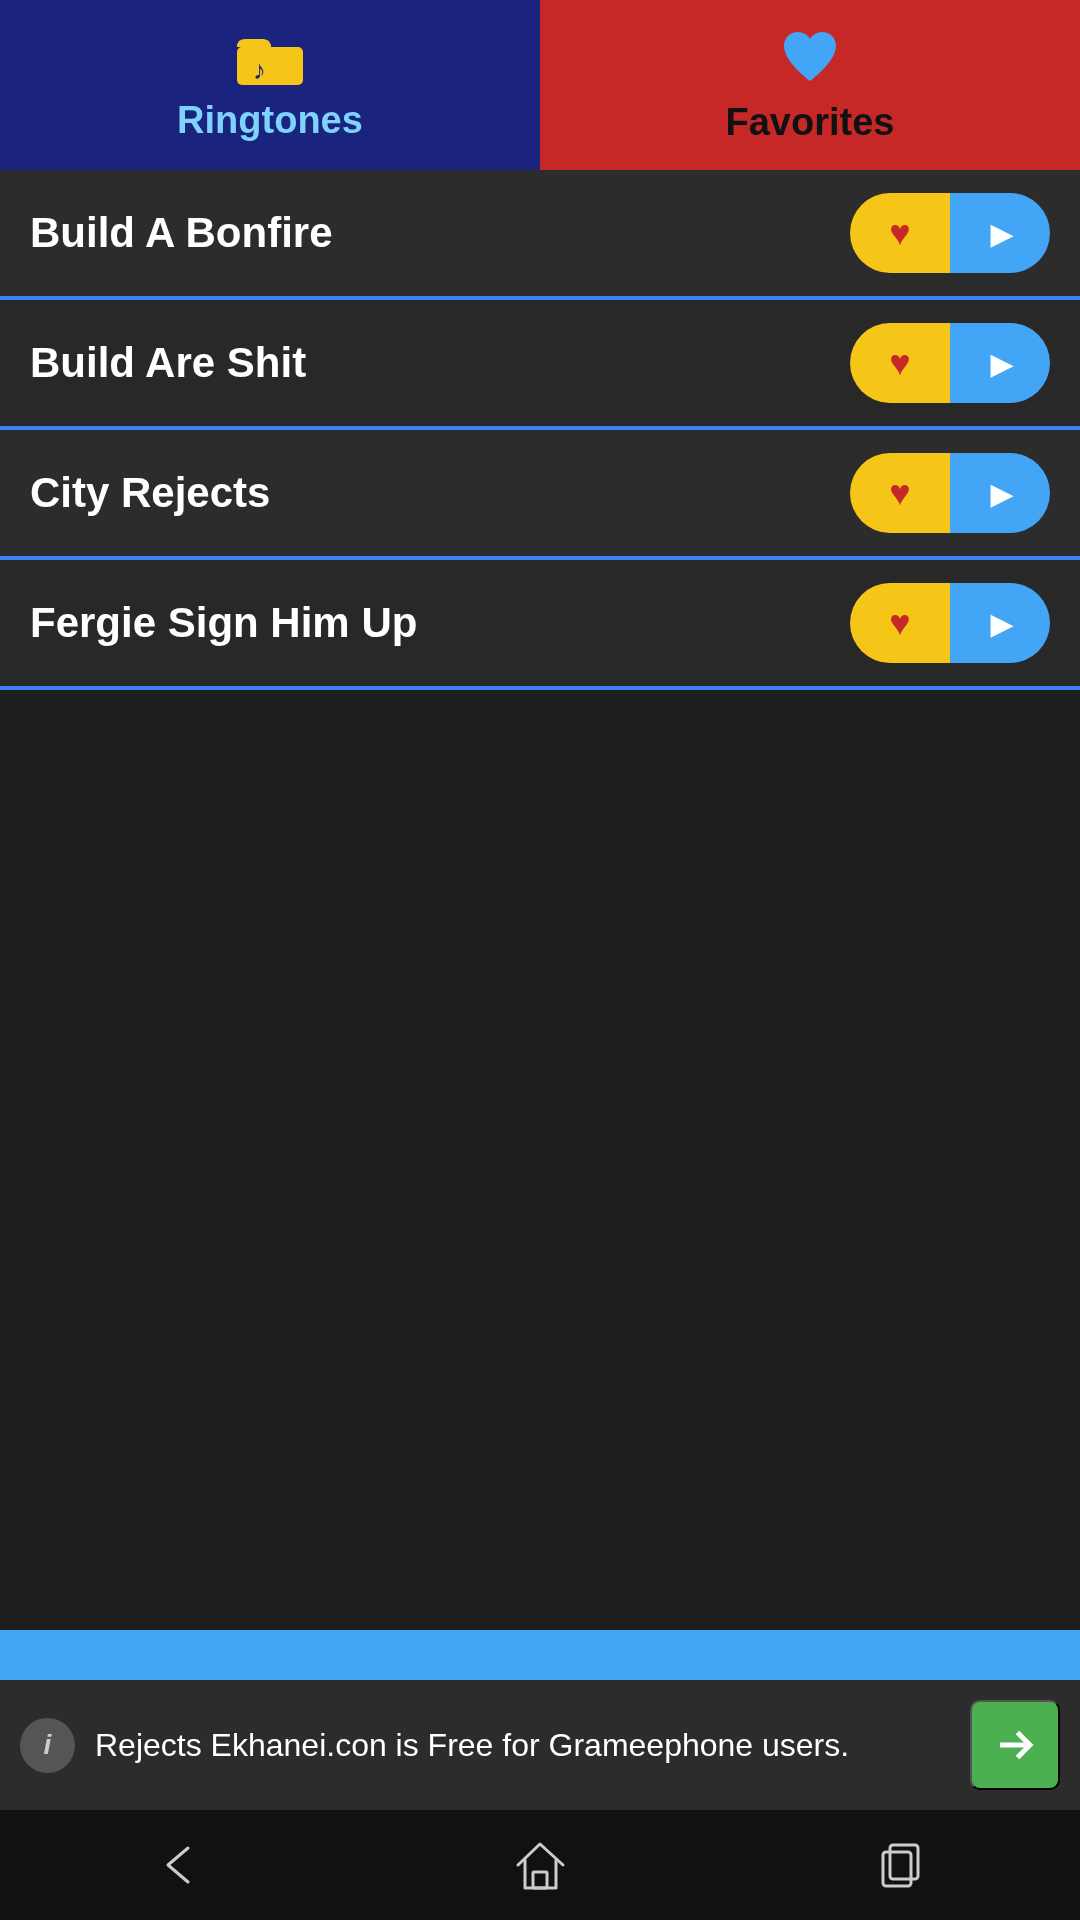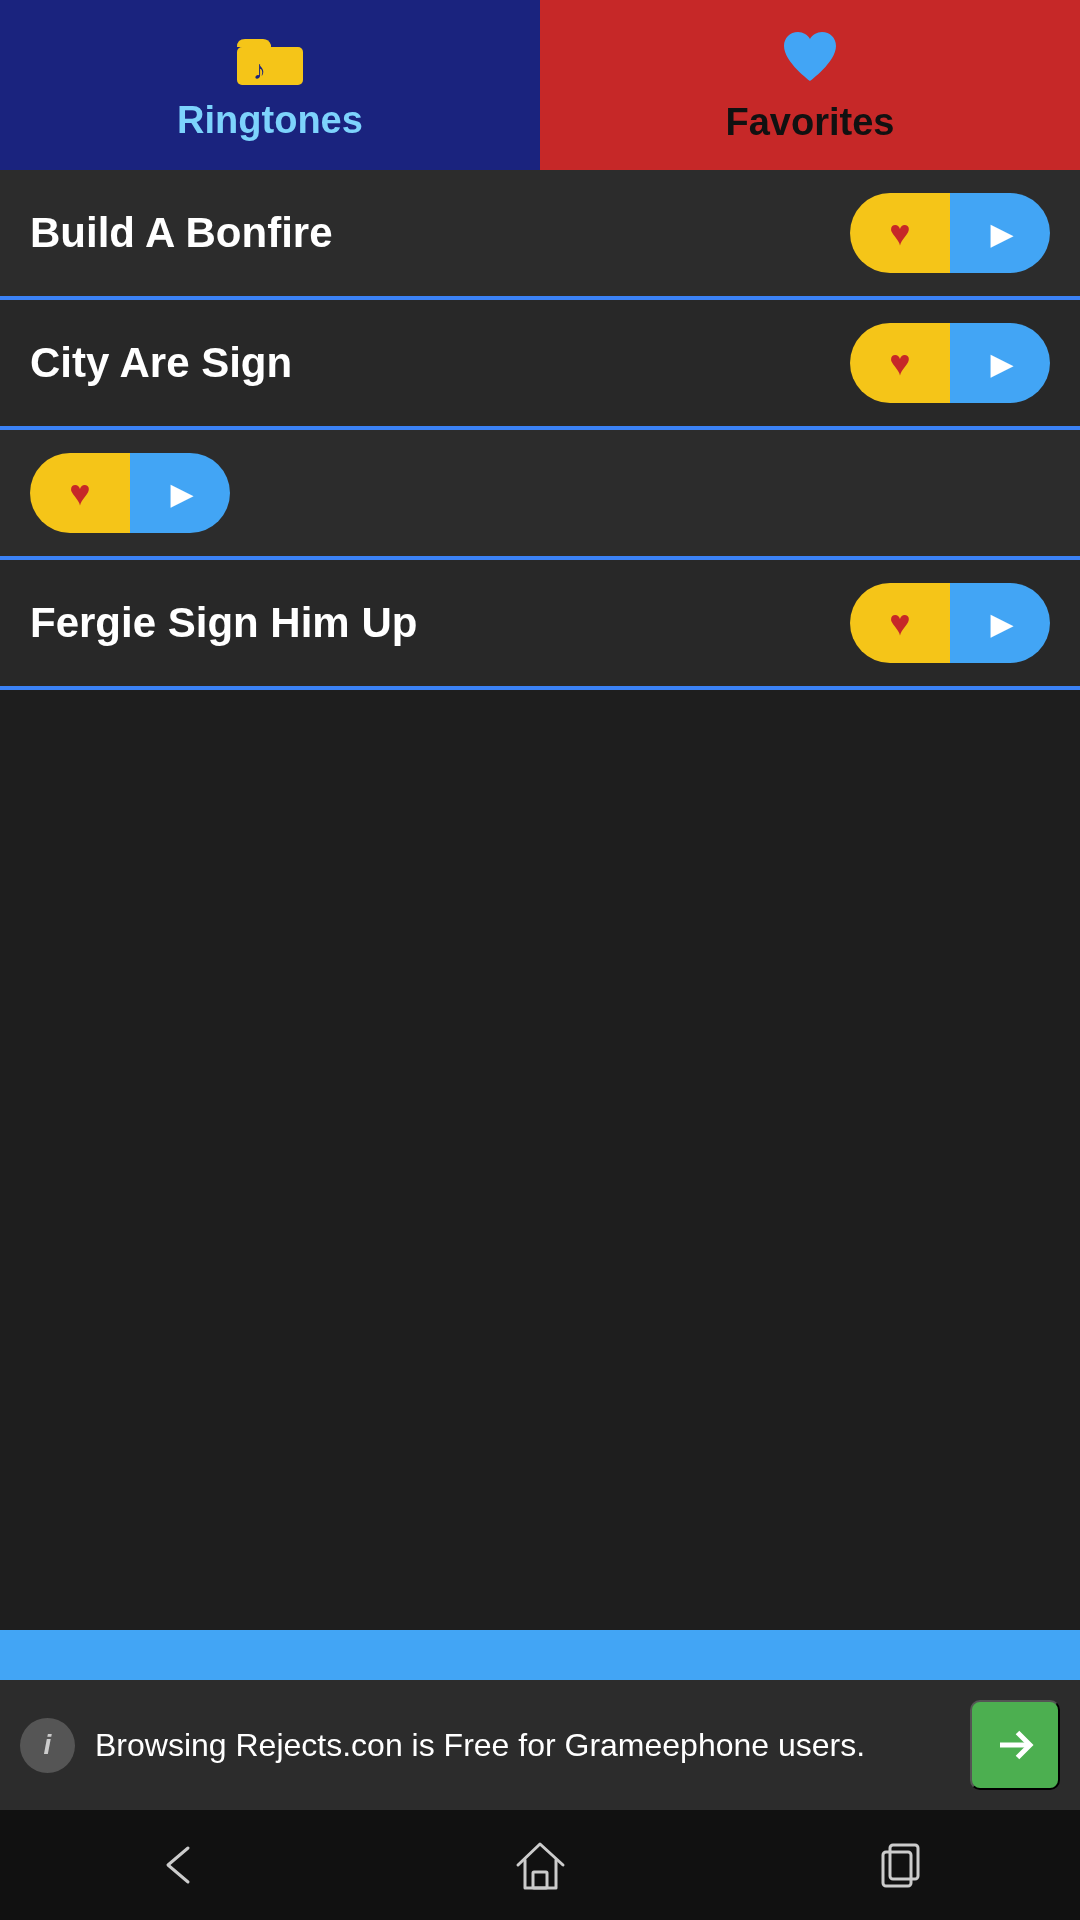--- a/index.html
+++ b/index.html
@@ -273,32 +273,33 @@
       <button class="btn-heart">
         <span class="heart-icon-small">♥</span>
       </button>
       <button class="btn-play">
         <span class="play-icon">▶</span>
       </button>
     </div>
   </div>
 
   <div class="ringtone-item">
-    <span class="ringtone-title">City Are Sign</span>
+    <span class="ringtone-title">Build Are Shit</span>
     <div class="action-buttons">
       <button class="btn-heart">
         <span class="heart-icon-small">♥</span>
       </button>
       <button class="btn-play">
         <span class="play-icon">▶</span>
       </button>
     </div>
   </div>
 
   <div class="ringtone-item">
+    <span class="ringtone-title">City Rejects</span>
     <div class="action-buttons">
       <button class="btn-heart">
         <span class="heart-icon-small">♥</span>
       </button>
       <button class="btn-play">
         <span class="play-icon">▶</span>
       </button>
     </div>
   </div>
 
@@ -314,21 +315,21 @@
     </div>
   </div>
 
   <div class="empty-area"></div>
 </div>
 
 <div class="blue-strip"></div>
 
 <div class="banner-ad">
   <div class="banner-info-icon">i</div>
-  <span class="banner-text">Browsing Rejects.con is Free for Grameephone users.</span>
+  <span class="banner-text">Rejects Ekhanei.con is Free for Grameephone users.</span>
   <button class="banner-arrow-btn">
     <svg viewBox="0 0 40 40" fill="none" xmlns="http://www.w3.org/2000/svg" style="width:50px;height:50px;stroke:white;stroke-width:4;fill:none;">
       <polyline points="8,20 32,20"></polyline>
       <polyline points="22,10 32,20 22,30"></polyline>
     </svg>
   </button>
 </div>
 
 <div class="system-nav">
   <button class="nav-btn">

